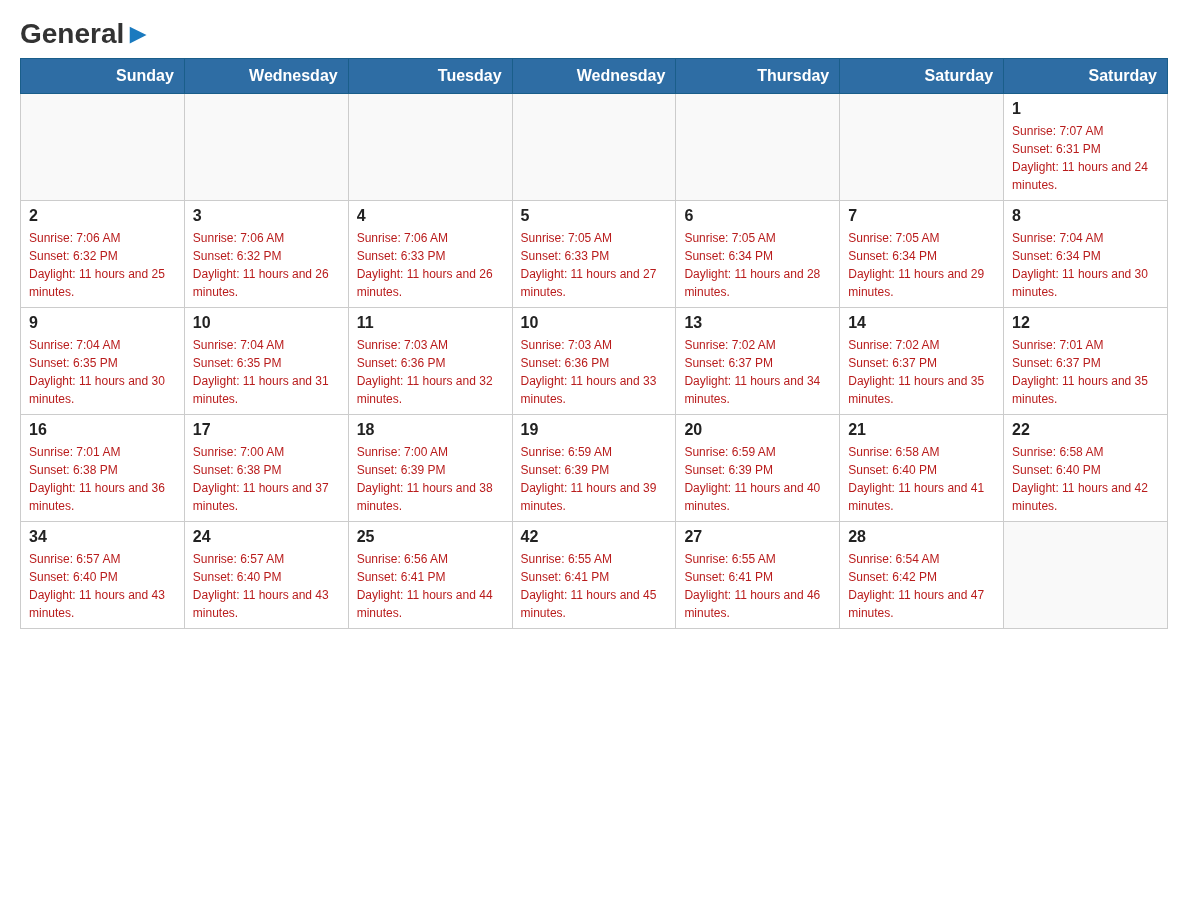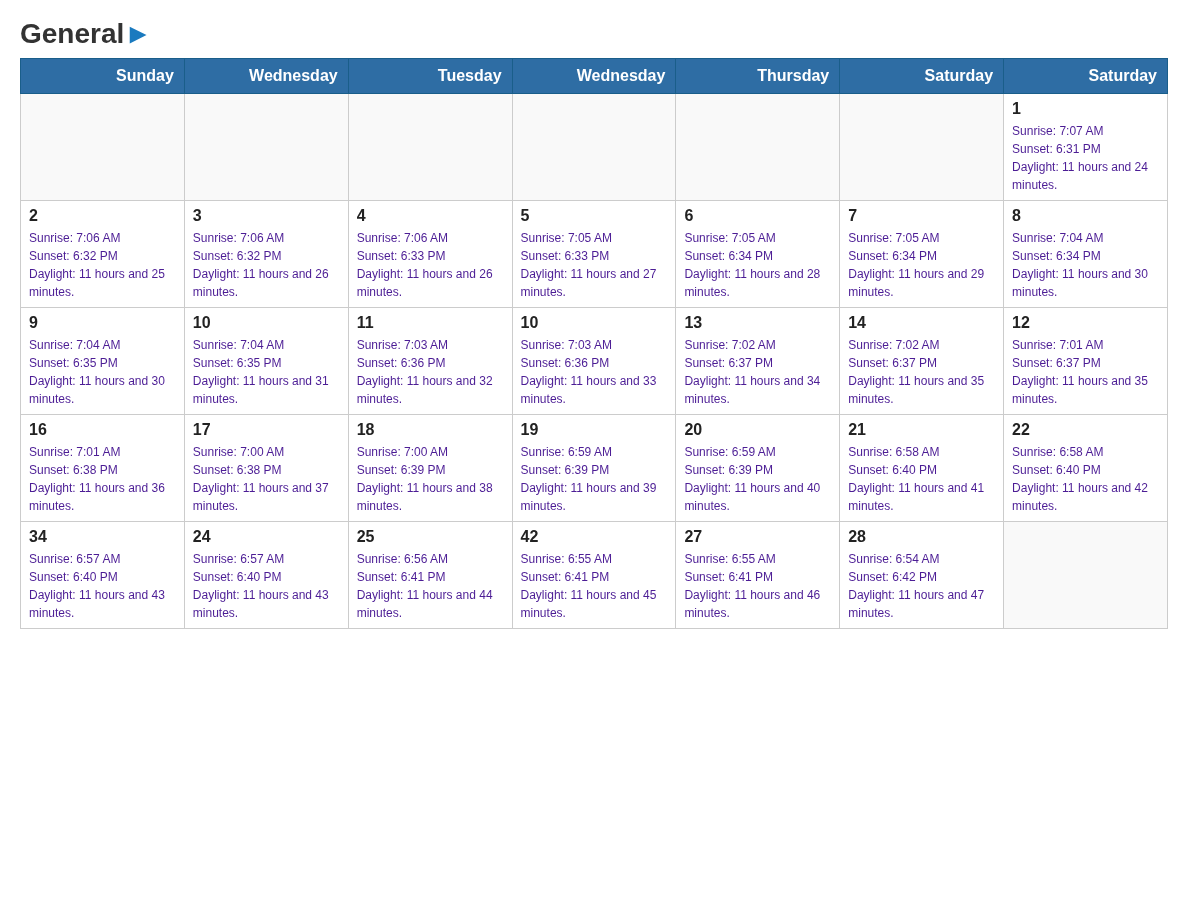--- a/index.html
+++ b/index.html
@@ -74,21 +74,21 @@
     }
     .day-number {
       font-size: 16px;
       font-weight: bold;
       color: #222;
       display: block;
       margin-bottom: 4px;
     }
     .day-info {
       font-size: 12px;
-      color: #4c1d95;
+      color: #b91c1c;
       line-height: 1.5;
     }
     .empty-cell {
       background: #f9f9f9;
     }
     .week-row td {
       border-top: 2px solid #2e6da4;
     }
   </style>
 </head>

